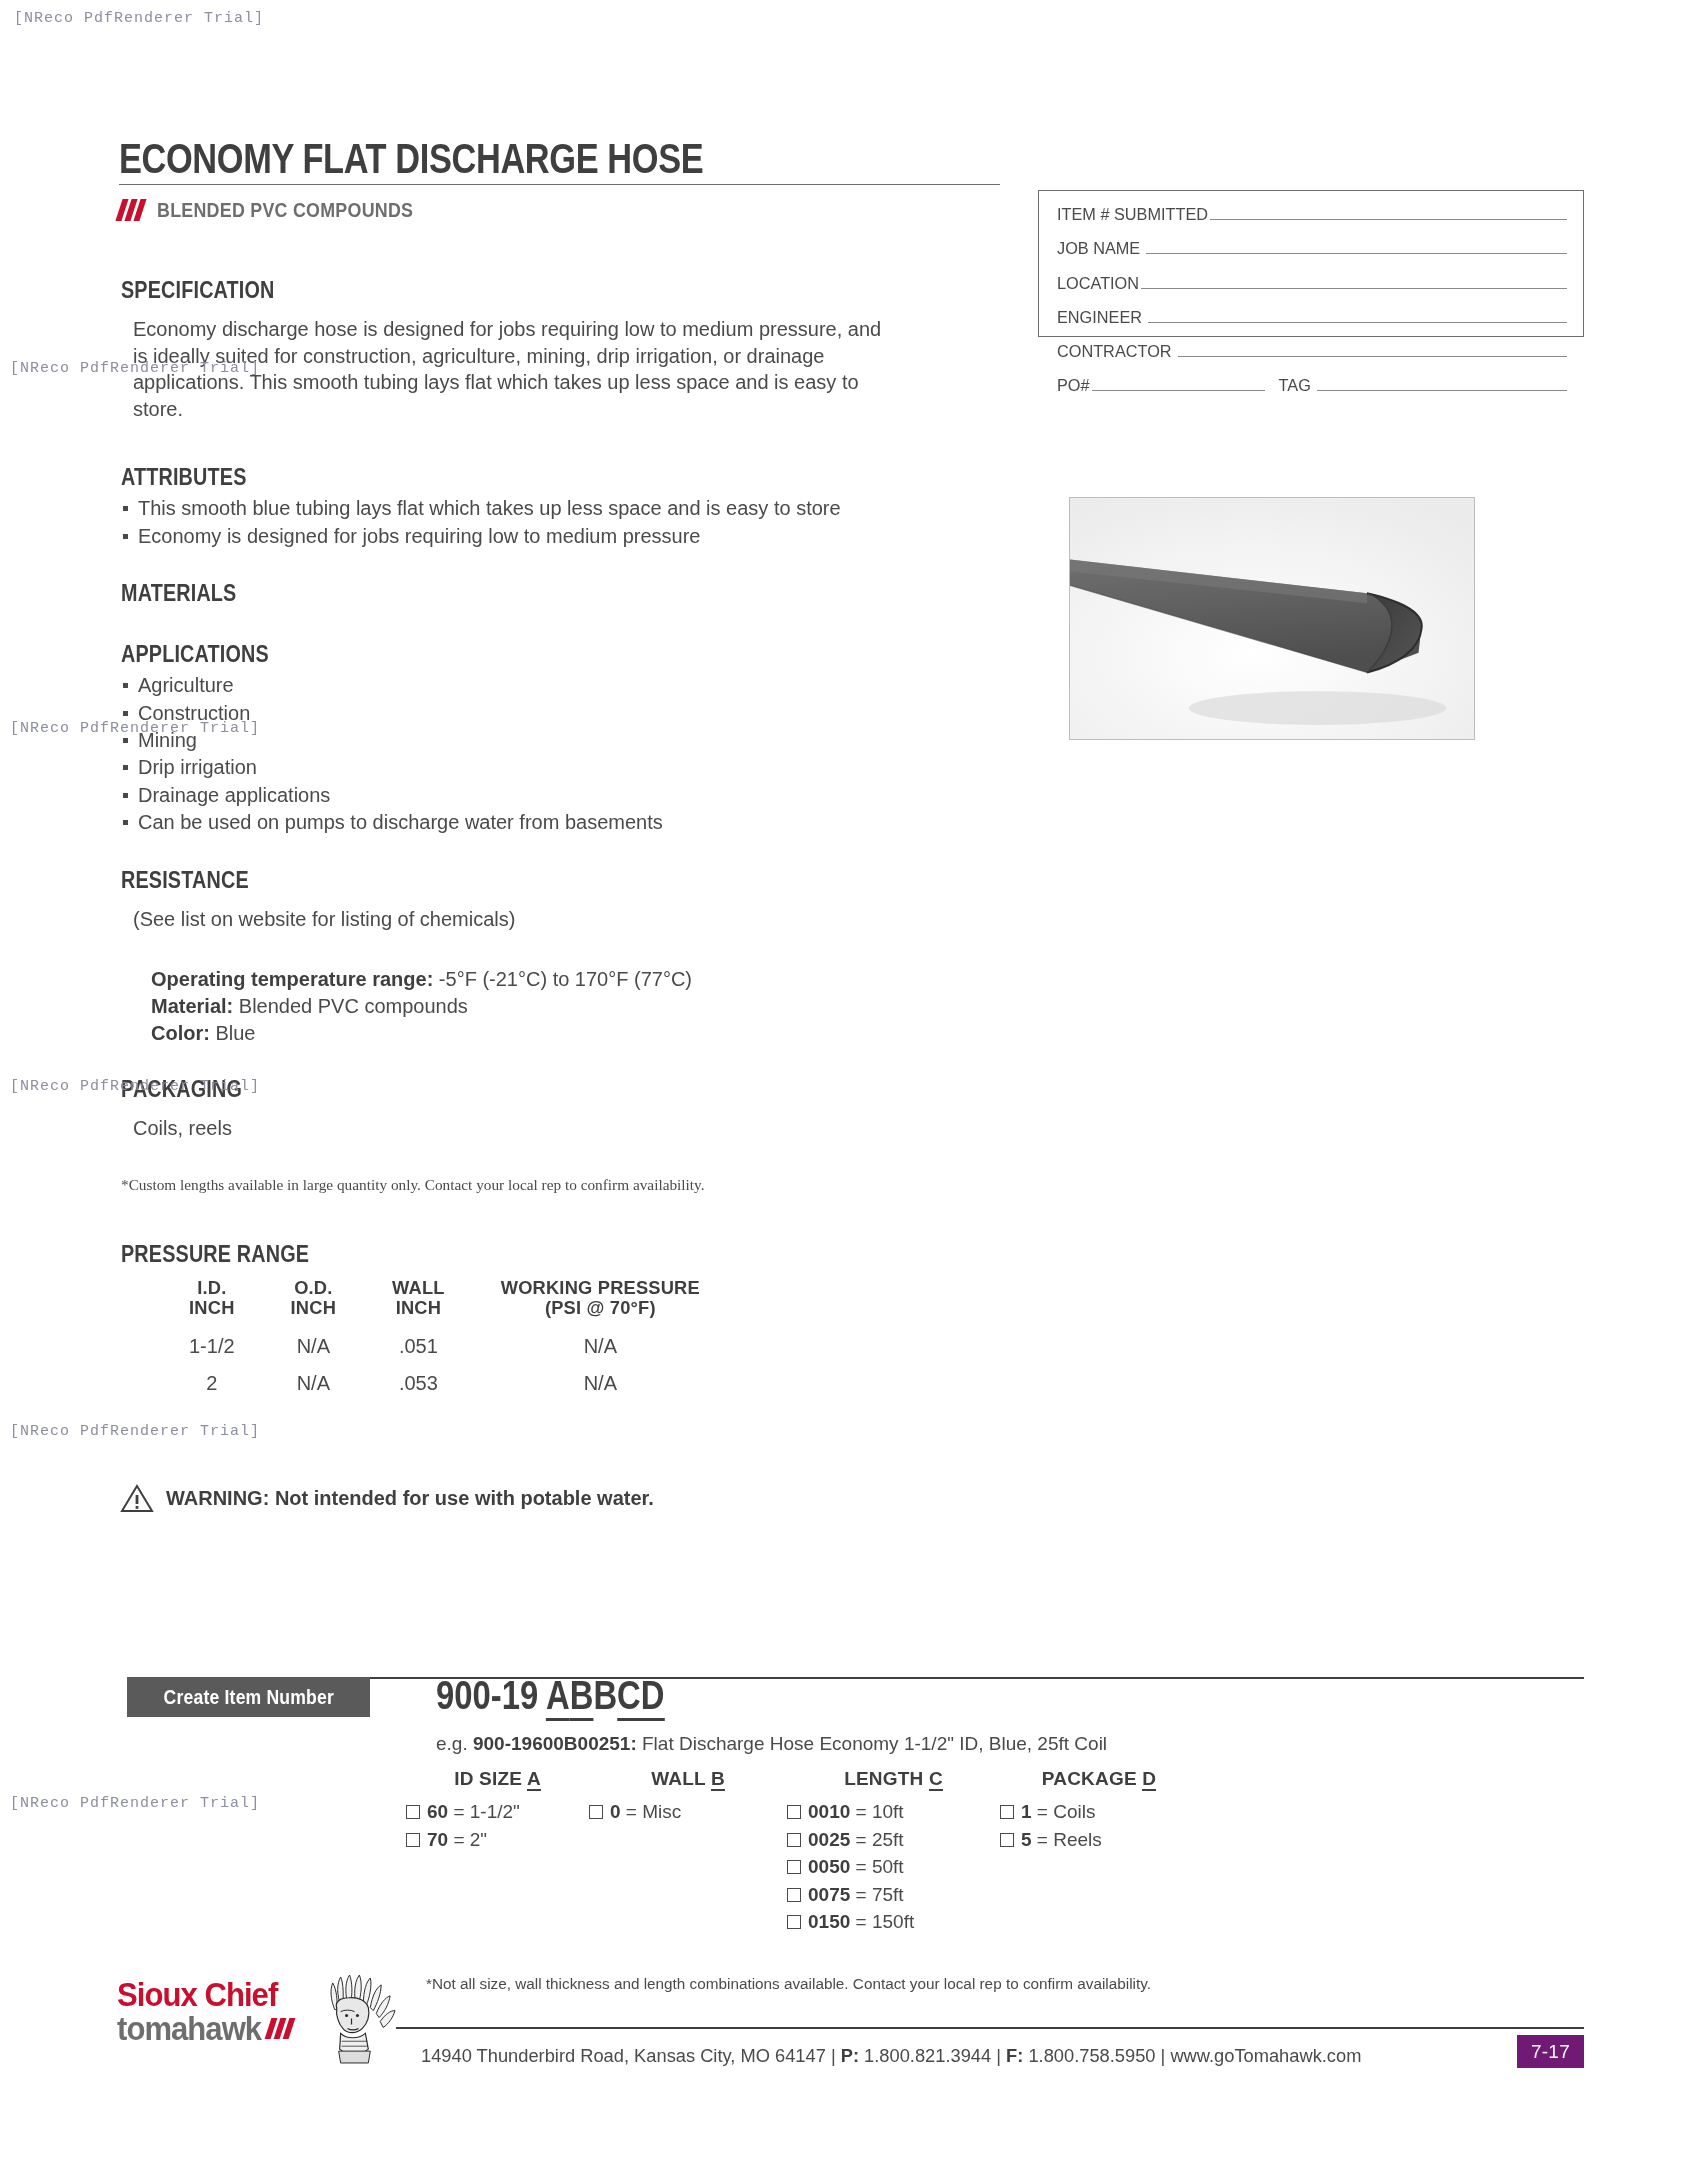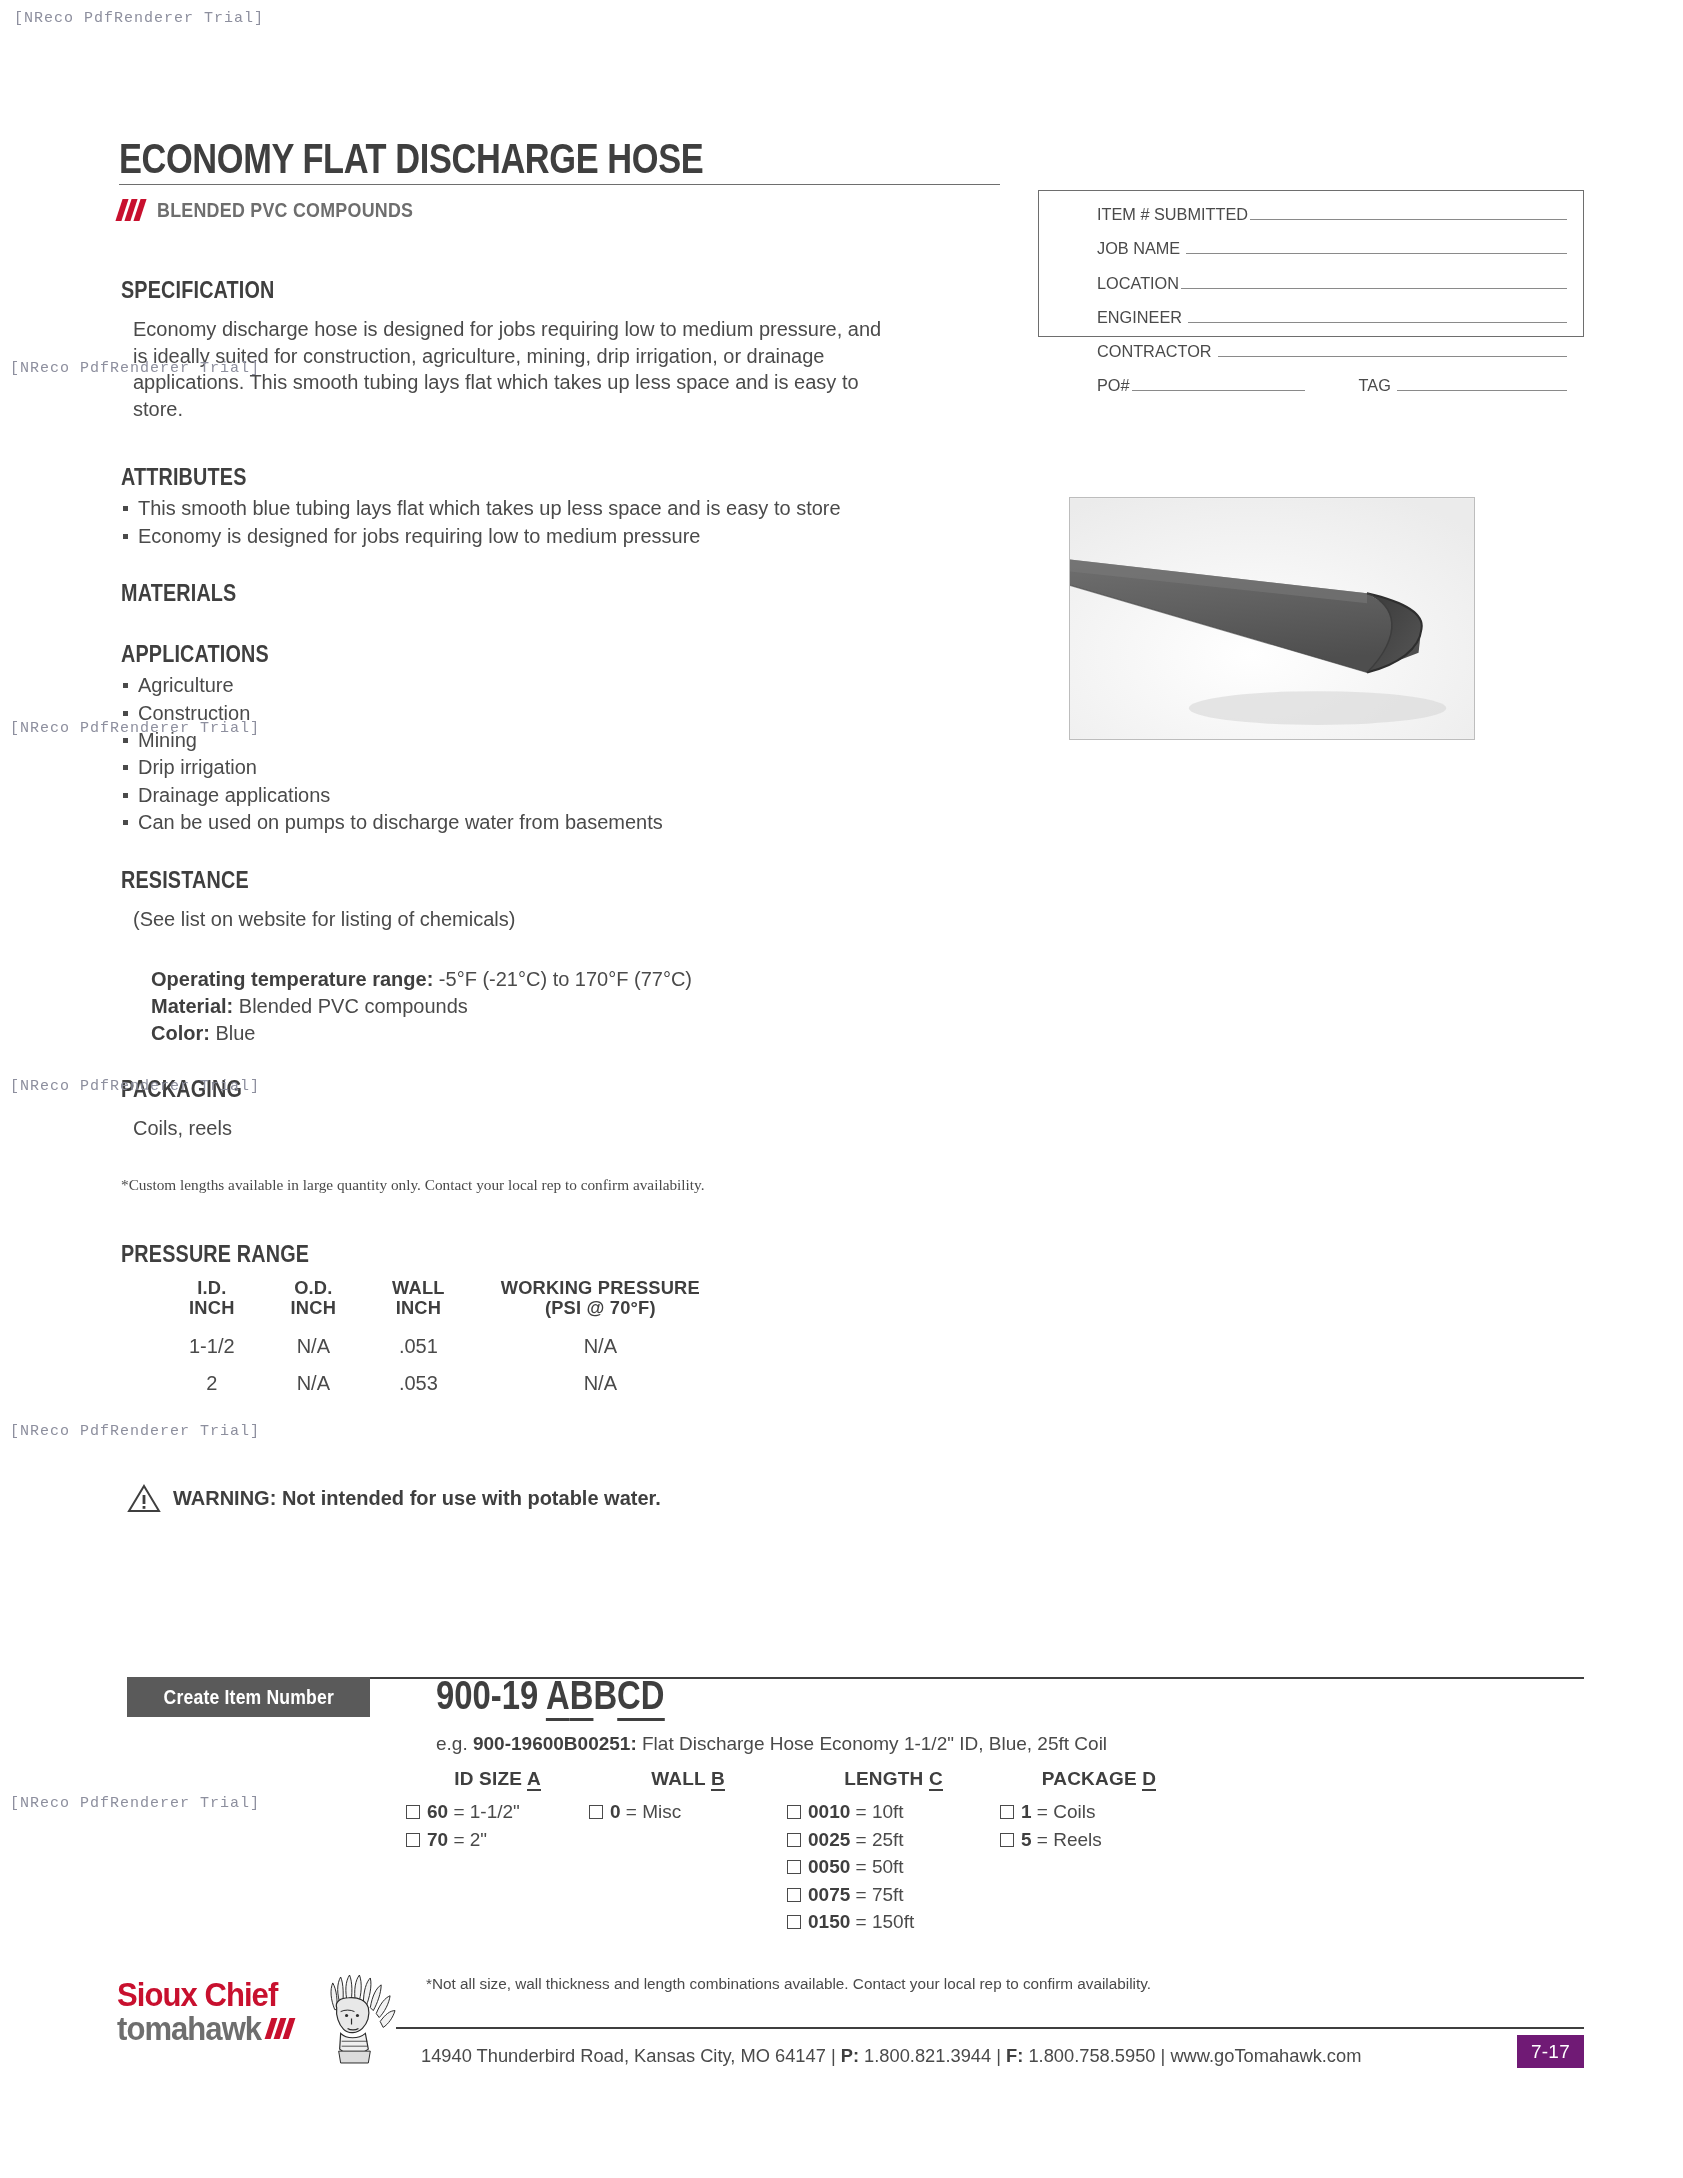--- a/index.html
+++ b/index.html
@@ -71,31 +71,31 @@
     padding:0 28px 2px 28px; text-align:center; line-height:1.12;
     letter-spacing:0.2px;
   }
   table.pr th span { display:block; }
   table.pr td {
     font-size:20px; color:#4a4a4a; text-align:center;
     padding:14px 28px 0 28px;
   }
 
   
-  .warn { position:absolute; left:127px; top:1483px; display:flex; align-items:center; gap:12px; }
+  .warn { position:absolute; left:120px; top:1483px; display:flex; align-items:center; gap:12px; }
   .warn-txt { font-size:20px; font-weight:bold; color:#3f3f3f; }
 
   
   .subbox {
     position:absolute; left:1038px; top:190px; width:546px; height:147px;
     border:1px solid #6e6e6e; background:#fff;
     padding:14px 16px 0 18px; box-sizing:border-box;
   }
   .fld { display:flex; align-items:baseline; font-size:16.3px; color:#4a4a4a; margin-bottom:15.3px; }
-  .fld .lbl { white-space:nowrap;margin-left:40px; }
+  .fld .lbl { white-space:nowrap; }
   .fld .rule { flex:1; border-bottom:1px solid #8a8a8a; margin-left:2px; height:13px; }
   .fld .rule.sp { margin-left:6px; }
   .fld .gapw { width:14px; }
 
   
   .photo {
     position:absolute; left:1069px; top:497px; width:404px; height:241px;
     border:1px solid #bdbdbd; background:#f7f7f7; overflow:hidden;
   }
 

